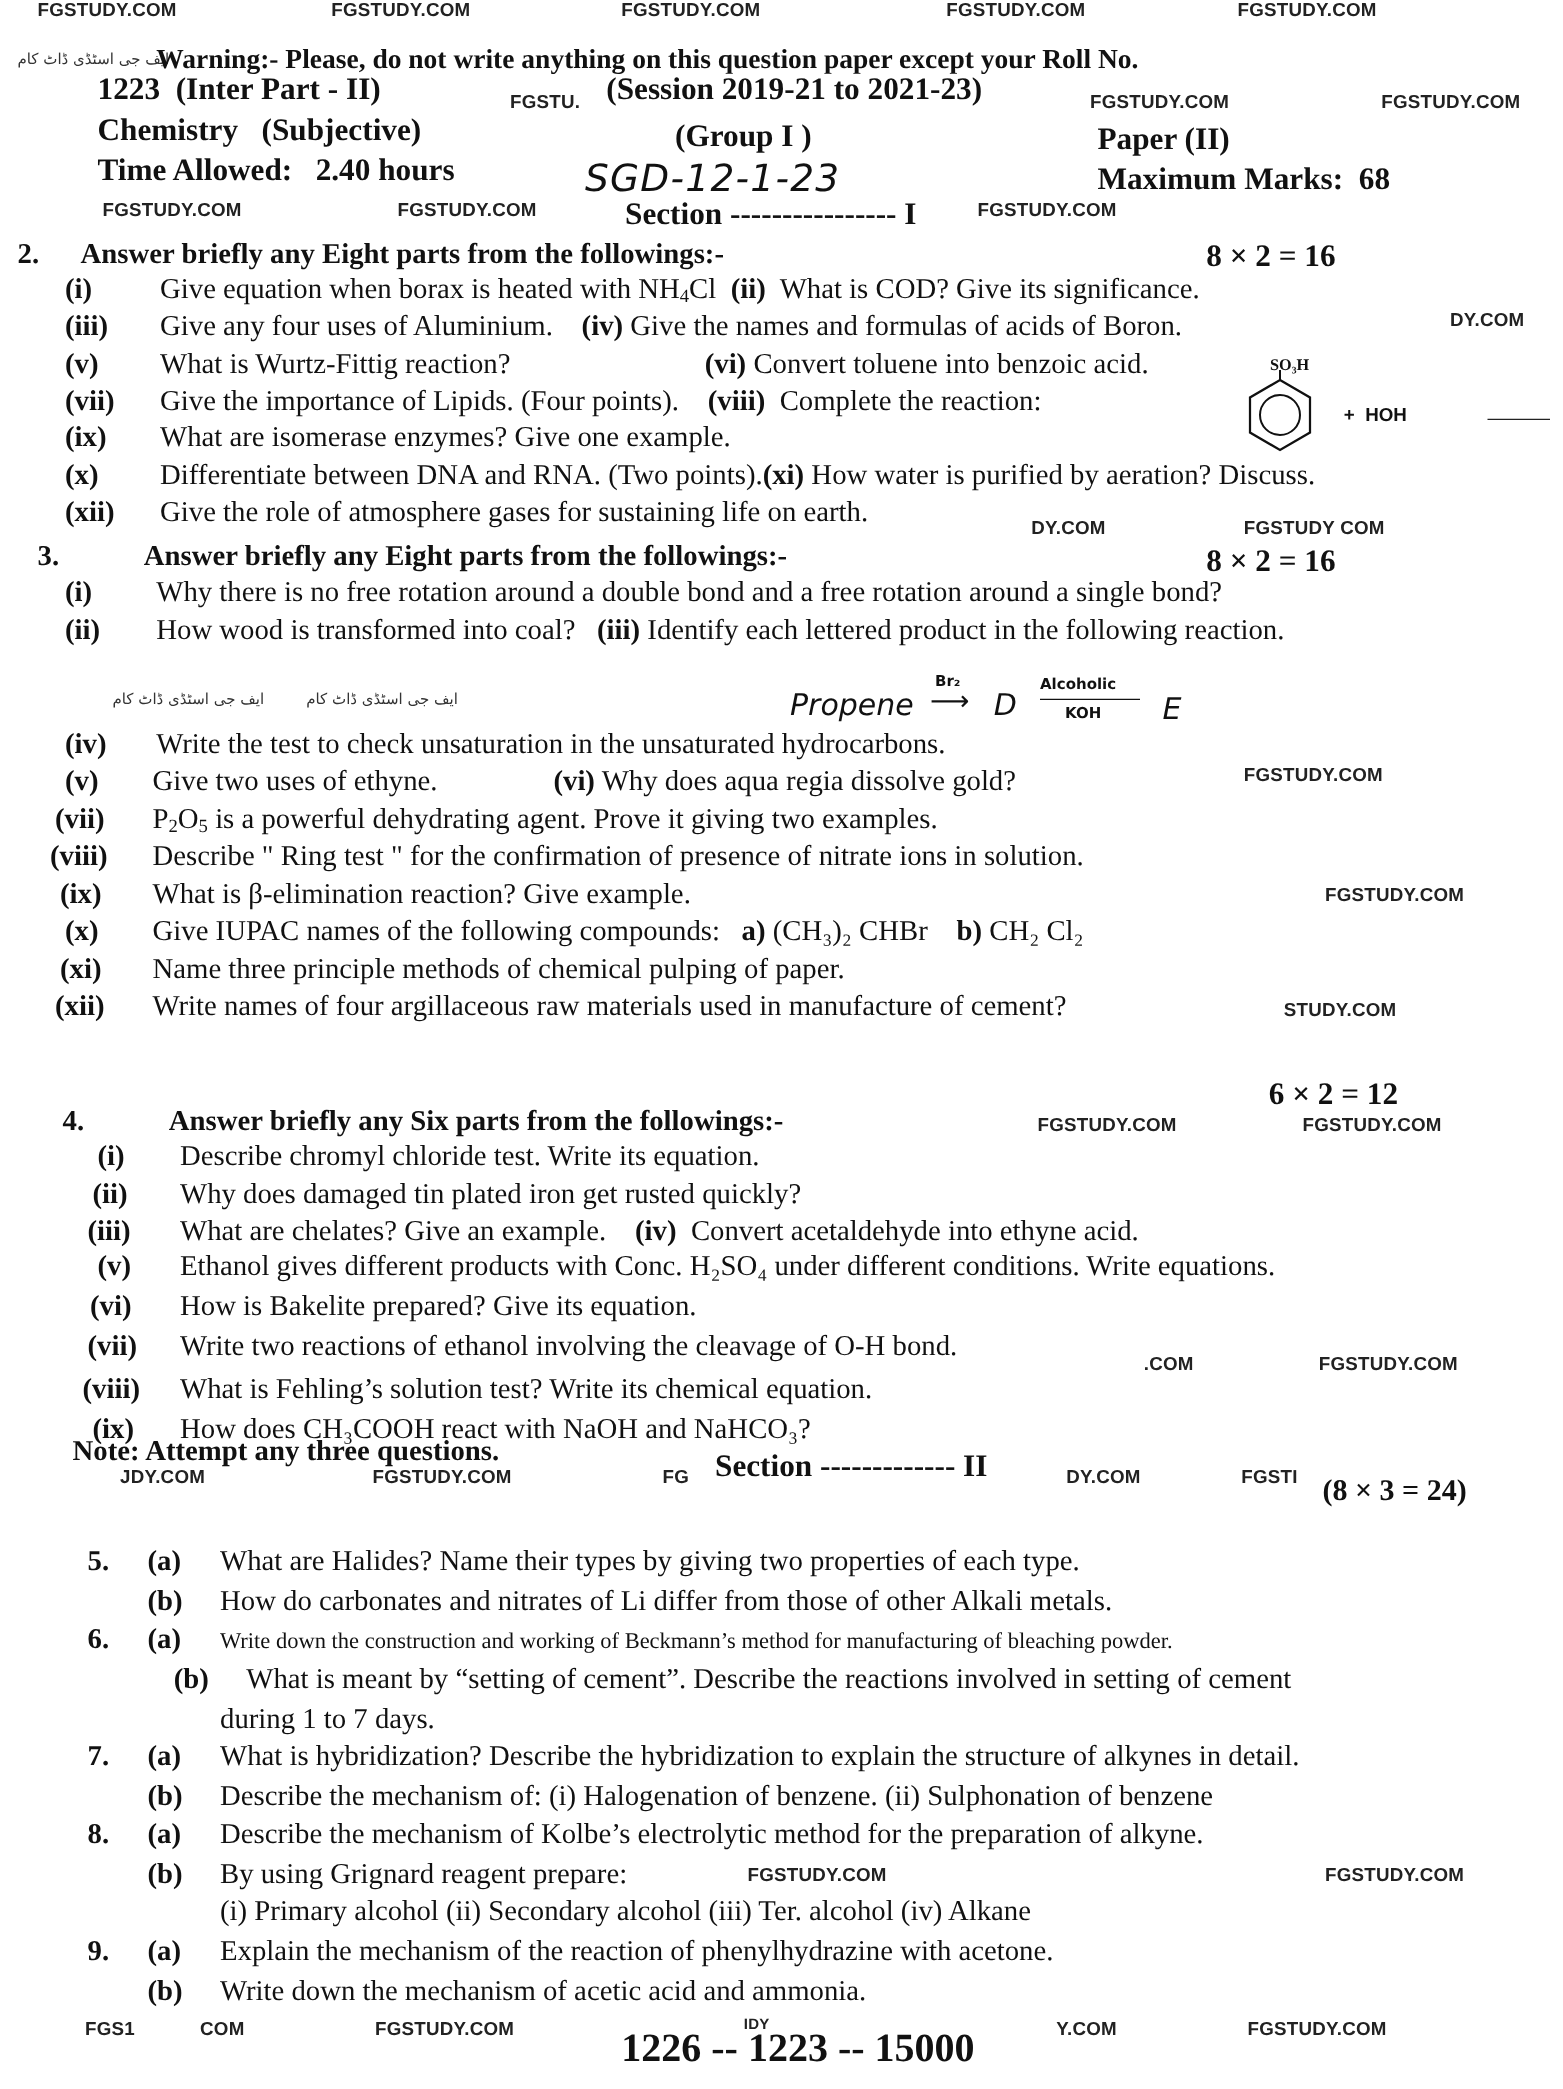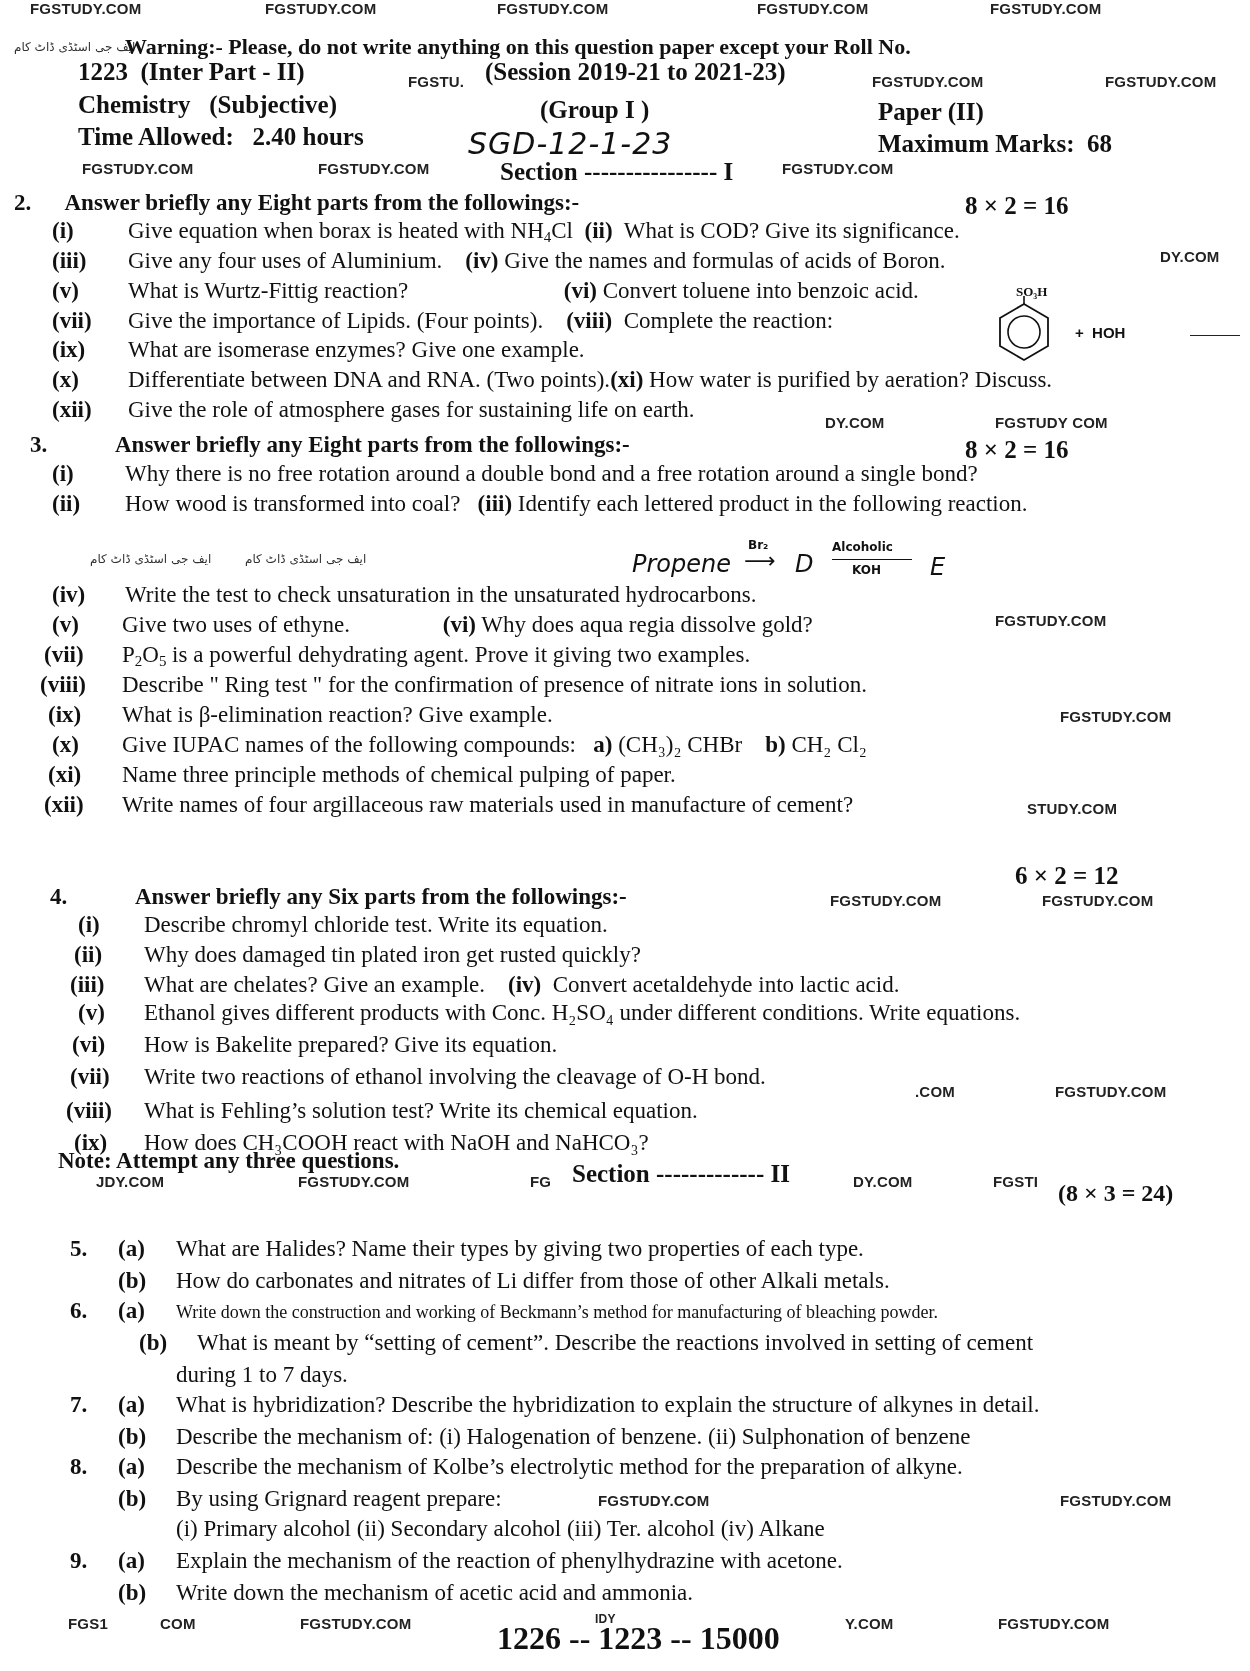--- a/index.html
+++ b/index.html
@@ -170,21 +170,21 @@
 <div class="wm" style="left:1042px;top:892px;">FGSTUDY.COM</div>
 
 <div class="line" style="left:78px;top:912px;">
   <span class="num" style="width:66px;">(i)</span><span>Describe chromyl chloride test. Write its equation.</span>
 </div>
 <div class="line" style="left:74px;top:942px;">
   <span class="num" style="width:70px;">(ii)</span><span>Why does damaged tin plated iron get rusted quickly?</span>
 </div>
 <div class="line" style="left:70px;top:972px;">
   <span class="num" style="width:74px;">(iii)</span><span>What are chelates? Give an example.</span>&nbsp;&nbsp;&nbsp;
-  <span class="num">(iv)</span>&nbsp; <span>Convert acetaldehyde into lactic acid.</span>
+  <span class="num">(iv)</span>&nbsp; <span>Convert acetaldehyde into ethyne acid.</span>
 </div>
 <div class="line" style="left:78px;top:1000px;">
   <span class="num" style="width:66px;">(v)</span><span>Ethanol gives different products with Conc. H₂SO₄ under different conditions. Write equations.</span>
 </div>
 <div class="line" style="left:72px;top:1032px;">
   <span class="num" style="width:72px;">(vi)</span><span>How is Bakelite prepared? Give its equation.</span>
 </div>
 <div class="line" style="left:70px;top:1064px;">
   <span class="num" style="width:74px;">(vii)</span><span>Write two reactions of ethanol involving the cleavage of O-H bond.</span>
 </div>

